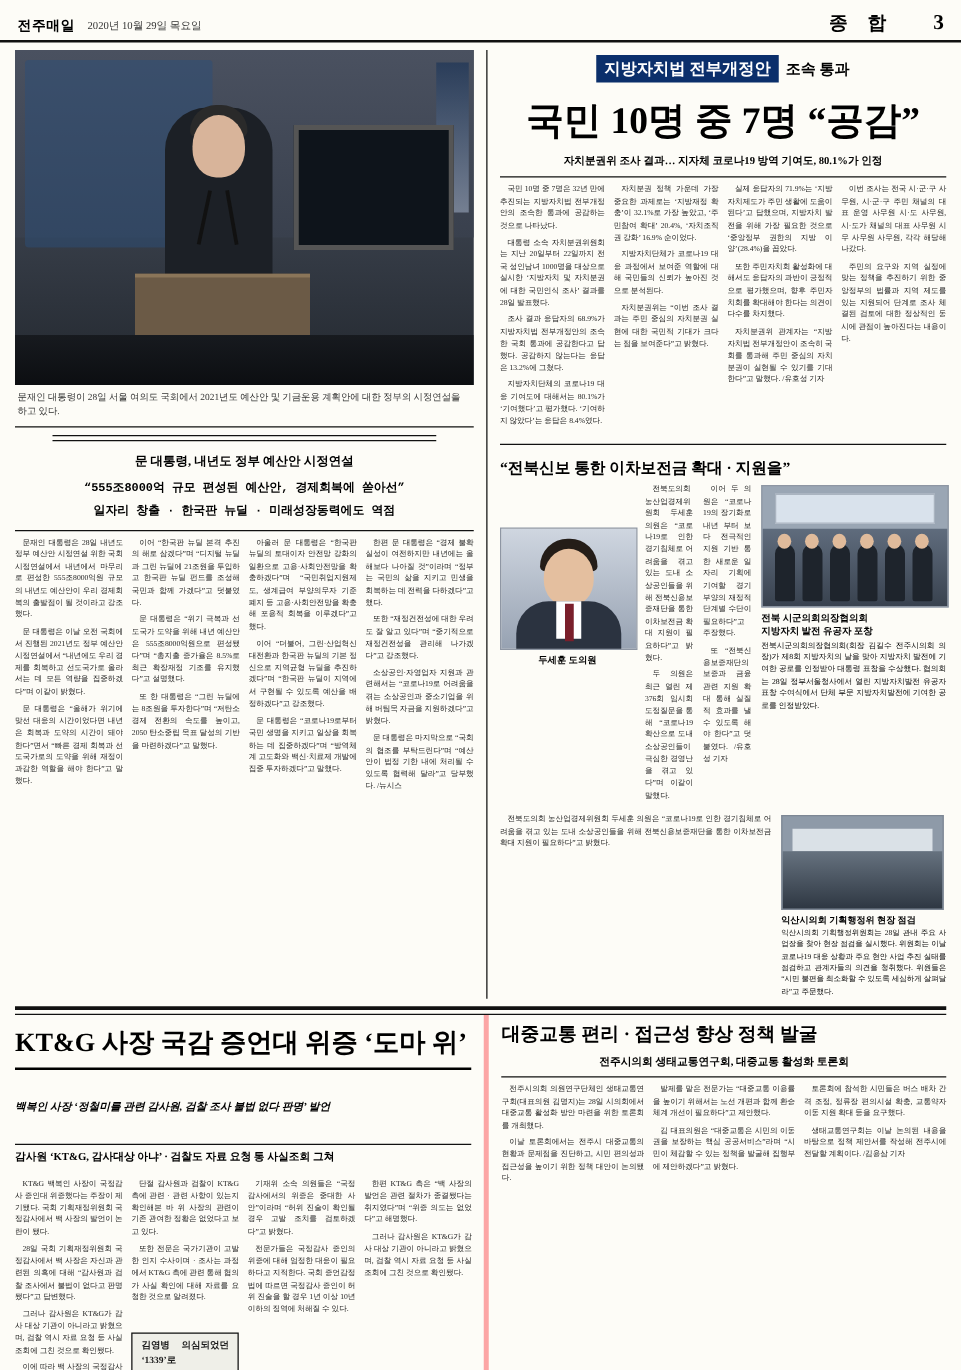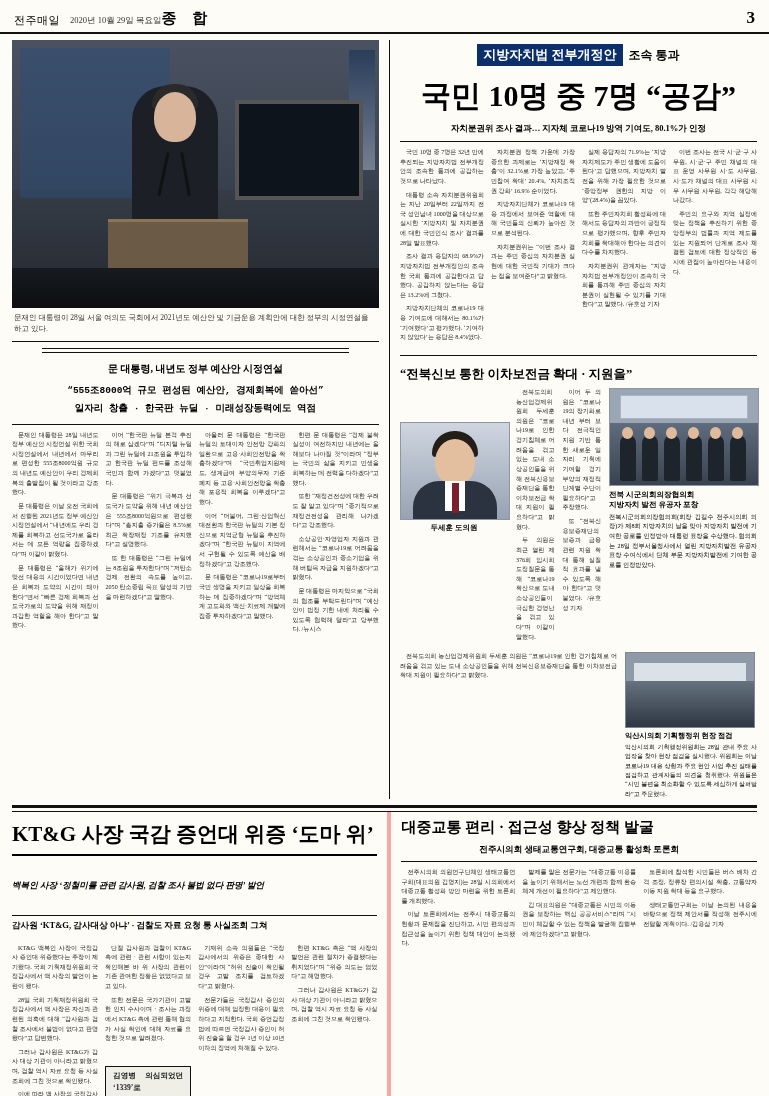--- a/index.html
+++ b/index.html
@@ -1,21 +1,21 @@
 <!DOCTYPE html>
 <html><head>
 <meta charset="utf-8">
 <style>
   html,body{margin:0;padding:0;background:#b8b8b8;}
   body{font-family:"Liberation Serif",serif;}
   .page{width:769px;height:1096px;background:#fdfcf7;position:relative;margin:0 auto;overflow:hidden;}
   .masthead{display:flex;align-items:flex-end;padding:8px 14px 4px 14px;border-bottom:2px solid #111;}
-  .mh-left{font-size:11px;font-weight:normal;letter-spacing:0.5px;}
+  .mh-left{font-size:11px;font-weight:bold;letter-spacing:0.5px;}
   .mh-date{font-size:8.5px;margin-left:10px;color:#333;padding-bottom:1px;}
-  .mh-center{flex:1;text-align:left;font-size:15px;font-weight:bold;letter-spacing:6px;}
+  .mh-center{flex:1;text-align:right;font-size:15px;font-weight:bold;letter-spacing:6px;}
   .mh-right{font-size:17px;font-weight:bold;width:40px;text-align:right;}
   .cols{display:flex;padding:6px 12px 0 12px;gap:10px;}
   .col-left{width:370px;}
   .col-right{width:360px;border-left:1px solid #111;padding-left:10px;}
   
   .photo{width:100%;height:268px;background:linear-gradient(180deg,#2f3640 0%,#3d4450 40%,#23282f 100%);position:relative;overflow:hidden;}
   .ph-wall{position:absolute;left:0;top:0;right:0;height:150px;background:linear-gradient(180deg,#4a5160,#39404d);}
   .ph-blue{position:absolute;left:8px;top:8px;width:150px;height:150px;background:#2c4e77;opacity:.5;border-radius:3px;}
   .ph-person{position:absolute;left:120px;top:46px;width:86px;height:150px;background:#1c2026;border-radius:34px 34px 6px 6px;}
   .ph-head{position:absolute;left:142px;top:52px;width:42px;height:50px;background:#d8b49a;border-radius:50% 50% 45% 45%;}

